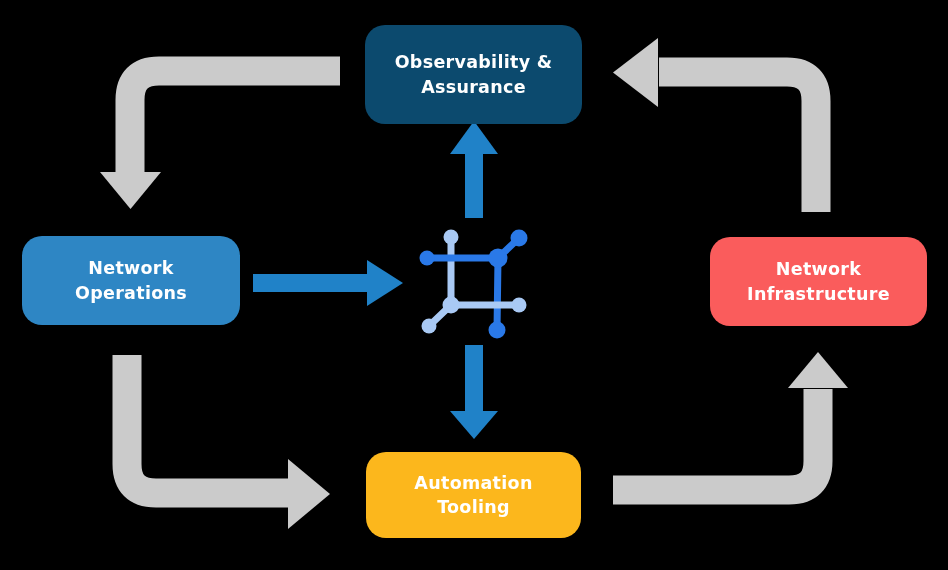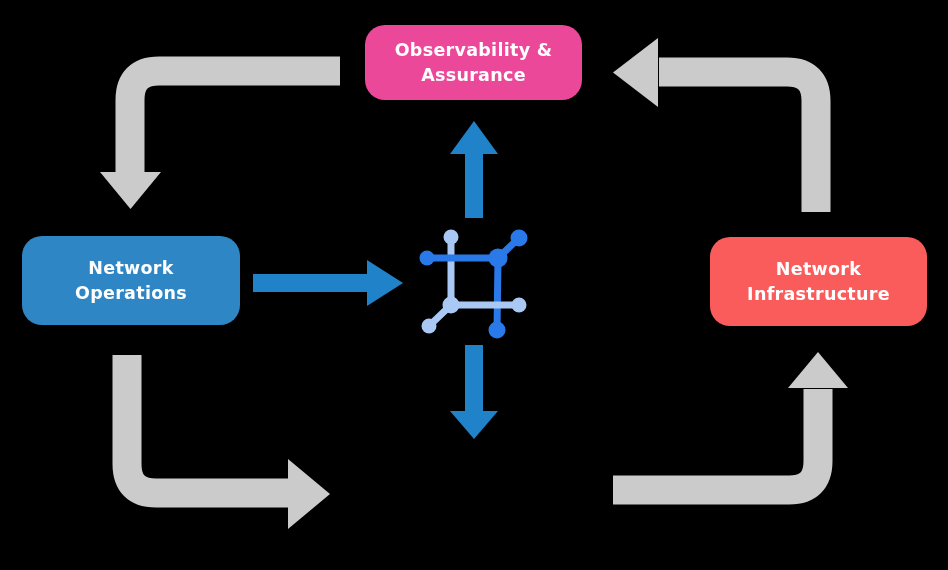--- a/index.html
+++ b/index.html
@@ -2,21 +2,21 @@
 <html><head>
 <meta charset="utf-8">
 <style>
   html,body{margin:0;padding:0;background:#000;}
   .canvas{position:relative;width:948px;height:570px;background:#000;overflow:hidden;
           font-family:"DejaVu Sans","Liberation Sans",sans-serif;}
   .layer{position:absolute;left:0;top:0;}
   .node{position:absolute;border-radius:20px;display:flex;align-items:center;justify-content:center;
         text-align:center;color:#fff;font-size:17.5px;font-weight:600;line-height:1.38;
         letter-spacing:.3px;white-space:pre-line;}
-  .node-top{left:365px;top:25px;width:217px;height:75px;background:#ec4899;}
+  .node-top{left:365px;top:25px;width:217px;height:99px;background:#0c4a6e;}
   .node-left{left:22px;top:236px;width:218px;height:89px;background:#2e86c4;}
   .node-right{left:710px;top:237px;width:217px;height:89px;background:#fa5c5c;}
   .node-bottom{left:366px;top:452px;width:215px;height:86px;background:#fcb71c;}
 </style>
 </head>
 <body>
 
 <div class="canvas">
 
   <svg class="layer" width="948" height="570" viewBox="0 0 948 570">
@@ -85,14 +85,16 @@
 
   <div class="node node-top">Observability &amp;
 Assurance</div>
 
   <div class="node node-left">Network
 Operations</div>
 
   <div class="node node-right">Network
 Infrastructure</div>
 
+  <div class="node node-bottom">Automation
+Tooling</div>
 
 </div>
 
 </body></html>

